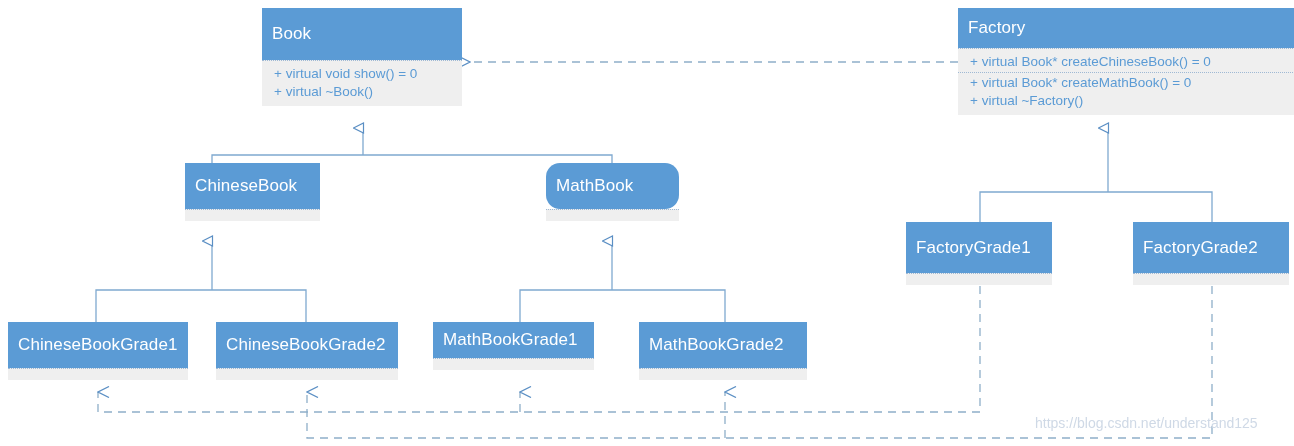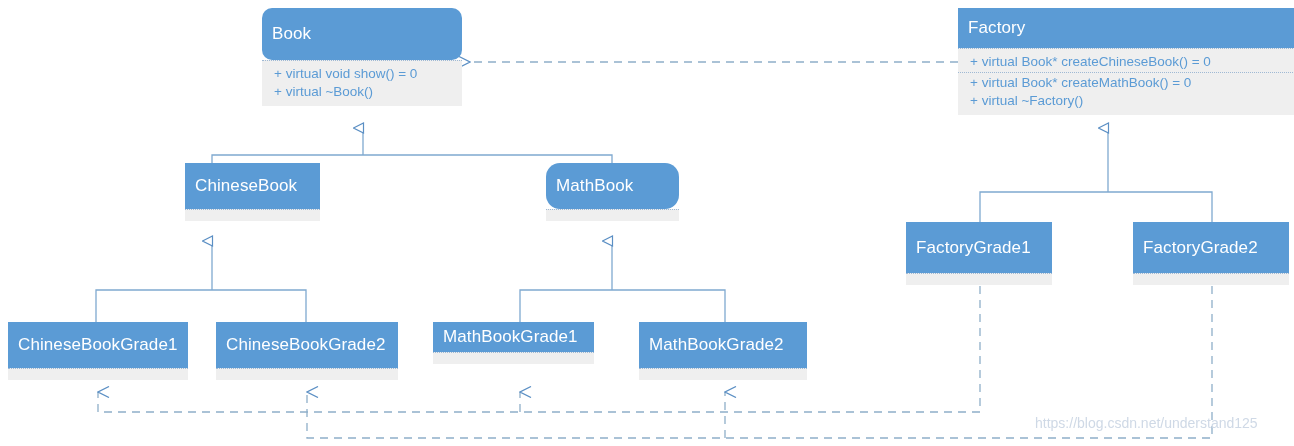--- a/index.html
+++ b/index.html
@@ -114,21 +114,21 @@
       <path d="M520,412 L520,392" marker-end="url(#open-arrow-up)"></path>
     </g>
 
     <g stroke="#8FAFC9" stroke-width="1.3" fill="none" stroke-dasharray="8 6">
       <path d="M1212,286 L1212,438 L307,438 L307,392" marker-end="url(#open-arrow-up)"></path>
       <path d="M725,438 L725,392" marker-end="url(#open-arrow-up)"></path>
     </g>
   </svg>
 
   <div class="uml-class" style="left:262px; top:8px; width:200px;">
-    <div class="uml-header" style="height:52px;border-radius:10px;">
+    <div class="uml-header" style="height:52px;">
       <span>Book</span>
     </div>
     <div class="uml-body">
       <div class="uml-compartment">
         <div class="uml-member">+ virtual void show() = 0</div>
         <div class="uml-member">+ virtual ~Book()</div>
       </div>
     </div>
   </div>
 
@@ -183,21 +183,21 @@
   </div>
 
   <div class="uml-class" style="left:216px; top:322px; width:182px;">
     <div class="uml-header" style="height:46px;">
       <span>ChineseBookGrade2</span>
     </div>
     <div class="uml-body empty"></div>
   </div>
 
   <div class="uml-class" style="left:433px; top:322px; width:161px;">
-    <div class="uml-header" style="height:30px;text-align:center;">
+    <div class="uml-header" style="height:36px;text-align:center;">
       <span>MathBookGrade1</span>
     </div>
     <div class="uml-body empty"></div>
   </div>
 
   <div class="uml-class" style="left:639px; top:322px; width:168px;">
     <div class="uml-header" style="height:46px;">
       <span>MathBookGrade2</span>
     </div>
     <div class="uml-body empty"></div>

